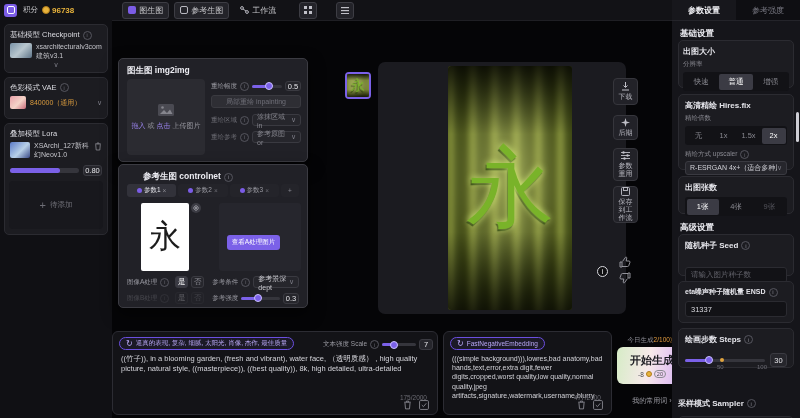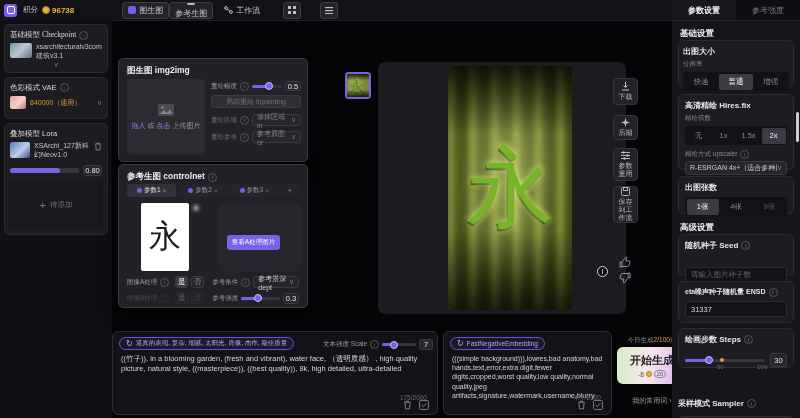--- a/index.html
+++ b/index.html
@@ -70,21 +70,21 @@
     <div class="logo">
         <i></i>
       </div>
     <span style="margin-left:6px;font-size:7.5px;color:#c8c8cc;">积分</span>
     <span class="coin" style="margin-left:4px;"></span>
     <span style="margin-left:2px;color:#e8b33c;font-weight:bold;font-size:8px;">96738</span>
     <div class="topTab boxed" style="margin-left:48px;">
       <span class="miniIcon" style="background:#7b5ce6;"></span>
       <span>图生图</span>
     </div>
-    <div class="topTab boxed" style="flex-direction:column;">
+    <div class="topTab boxed" style="margin-left:5px;">
       <span class="miniIcon" style="border:1px solid #b8b8c0;box-sizing:border-box;border-radius:2px;"></span>
       <span>参考生图</span>
     </div>
     <div class="topTab" style="margin-left:6px;">
       <svg class="ic" width="9" height="8" viewBox="0 0 9 8">
         <circle cx="2" cy="2" r="1.4" fill="none" stroke="#b8b8c0"></circle>
           <circle cx="7" cy="6" r="1.4" fill="none" stroke="#b8b8c0"></circle>
           <path d="M3 3 L6 5" stroke="#b8b8c0" fill="none"></path>
       </svg>
       <span>工作流</span>
@@ -102,21 +102,21 @@
         <rect x="0" y="0" width="8" height="1.2" fill="#c0c0c8"></rect>
           <rect x="0" y="3" width="8" height="1.2" fill="#c0c0c8"></rect>
           <rect x="0" y="6" width="8" height="1.2" fill="#c0c0c8"></rect>
       </svg>
     </div>
   </div>
 
   <div class="abs" style="left:0;top:20px;width:112px;height:398px;background:#101014;">
 
     <div class="card abs" style="left:4px;top:4px;width:104px;height:49px;">
-      <div style="display:flex;align-items:center;gap:3px;padding:5px 5px 2px;font-size:7.5px;color:#dcdce2;font-family:Liberation Serif, serif;">
+      <div style="display:flex;align-items:center;gap:3px;padding:5px 5px 2px;font-size:7.5px;color:#dcdce2;">
         <span>基础模型 Checkpoint</span>
         <i class="info">i</i>
       </div>
       <div style="display:flex;gap:4px;padding:1px 5px;">
         <div style="width:22px;height:15px;border-radius:2px;flex:none;background:linear-gradient(135deg,#7a93a8,#b9c7cf 50%,#5d7387);"></div>
         <div style="font-size:7px;line-height:8.5px;color:#c4c4ca;word-break:break-all;">xsarchitecturalv3com建筑v3.1</div>
       </div>
       <div style="text-align:center;line-height:6px;"><span class="chev">∨</span></div>
     </div>
 
@@ -193,21 +193,21 @@
       <span style="font-size:6.5px;color:#6a6a72;flex:none;">重绘参考</span>
       <i class="info">i</i>
       <div class="drop" style="flex:1;height:12px;">
         <span>参考原图 or</span>
         <span class="chev">∨</span>
       </div>
     </div>
   </div>
 
   <div class="panel abs" style="left:118px;top:164px;width:190px;height:144px;">
-    <div style="padding:6px 8px 0;font-size:8.5px;font-weight:bold;color:#ececf2;display:flex;align-items:center;gap:3px;">
+    <div style="padding:6px 24px 0;font-size:8.5px;font-weight:bold;color:#ececf2;display:flex;align-items:center;gap:3px;">
       <span>参考生图 controlnet</span>
       <i class="info">i</i>
     </div>
     <div style="position:absolute;left:8px;top:19px;right:8px;height:13px;display:flex;gap:2px;font-size:6.5px;">
       <div style="flex:1;background:#32323a;border-radius:3px;display:flex;align-items:center;justify-content:center;gap:2px;color:#e4e4ea;">
         <span style="width:5px;height:5px;border-radius:50%;background:#7b5ce6;display:inline-block;"></span>
         <span>参数1</span>
         <span style="color:#8a8a92;">×</span>
       </div>
       <div style="flex:1;background:#24242a;border-radius:3px;display:flex;align-items:center;justify-content:center;gap:2px;color:#9a9aa2;">

